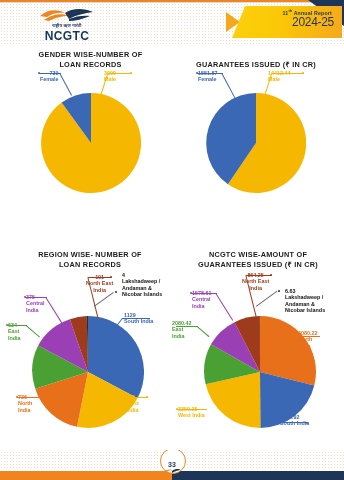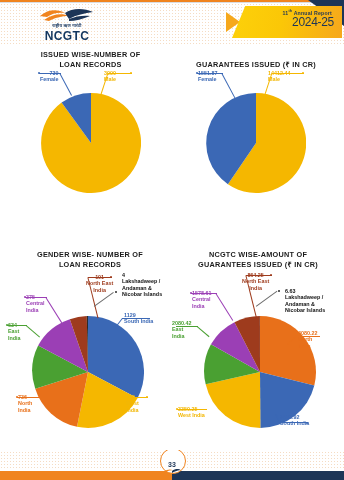--- a/index.html
+++ b/index.html
@@ -91,21 +91,21 @@
     <div class="badge">
       <div class="badge-navy"></div>
       <div class="badge-arrow"></div>
       <div class="badge-body"></div>
       <div class="badge-sub"><span>11</span><sup>th</sup><span> Annual Report</span></div>
       <div class="badge-year">2024-25</div>
     </div>
   </div>
 
   <div class="chart" style="left:8px;top:46px;width:165px;height:160px;">
-    <div class="ctitle" style="top:4px;">ISSUED WISE-NUMBER OF</div>
+    <div class="ctitle" style="top:4px;">GENDER WISE-NUMBER OF</div>
     <div class="ctitle" style="top:13.5px;">LOAN RECORDS</div>
 
     <div class="pie-wrap" style="left:33px;top:47px;width:100px;height:100px;">
       <svg viewBox="0 0 100 100" width="100" height="100">
 
         <path d="M50,50 L50,0 A50,50 0 1,1 20.6,9.6 Z" fill="#f5b700"></path>
         <path d="M50,50 L20.6,9.6 A50,50 0 0,1 50,0 Z" fill="#3b68b5"></path>
       </svg>
     </div>
 
@@ -148,21 +148,21 @@
     <div class="lbl c-yellow" style="left:96px;top:24px;">
       <span class="v">14412.44</span>
       <span>Male</span>
     </div>
     <div class="dot" style="left:130px;top:26px;background:#f5b700;"></div>
     <div class="lead" style="left:100px;top:27px;width:32px;background:#f5b700;"></div>
     <div class="lead" style="left:100px;top:27px;width:28px;background:#f5b700;transform:rotate(108deg);"></div>
   </div>
 
   <div class="chart" style="left:4px;top:248px;width:172px;height:200px;">
-    <div class="ctitle" style="top:2px;">GENDER WISE- NUMBER OF</div>
+    <div class="ctitle" style="top:2px;">REGION WISE- NUMBER OF</div>
     <div class="ctitle" style="top:11.5px;">LOAN RECORDS</div>
 
     <div class="pie-wrap" style="left:28px;top:68px;width:112px;height:112px;">
       <svg viewBox="0 0 100 100" width="112" height="112">
 
         <path d="M50,50 L50,0 A50,50 0 0,1 94.2,73.4 Z" fill="#3b68b5"></path>
         <path d="M50,50 L94.2,73.4 A50,50 0 0,1 40.2,98.9 Z" fill="#f5b700"></path>
         <path d="M50,50 L40.2,98.9 A50,50 0 0,1 2.9,64.9 Z" fill="#e8701a"></path>
         <path d="M50,50 L2.9,64.9 A50,50 0 0,1 5.5,26.3 Z" fill="#4aa032"></path>
         <path d="M50,50 L5.5,26.3 A50,50 0 0,1 33.8,2.9 Z" fill="#9b3fb5"></path>

